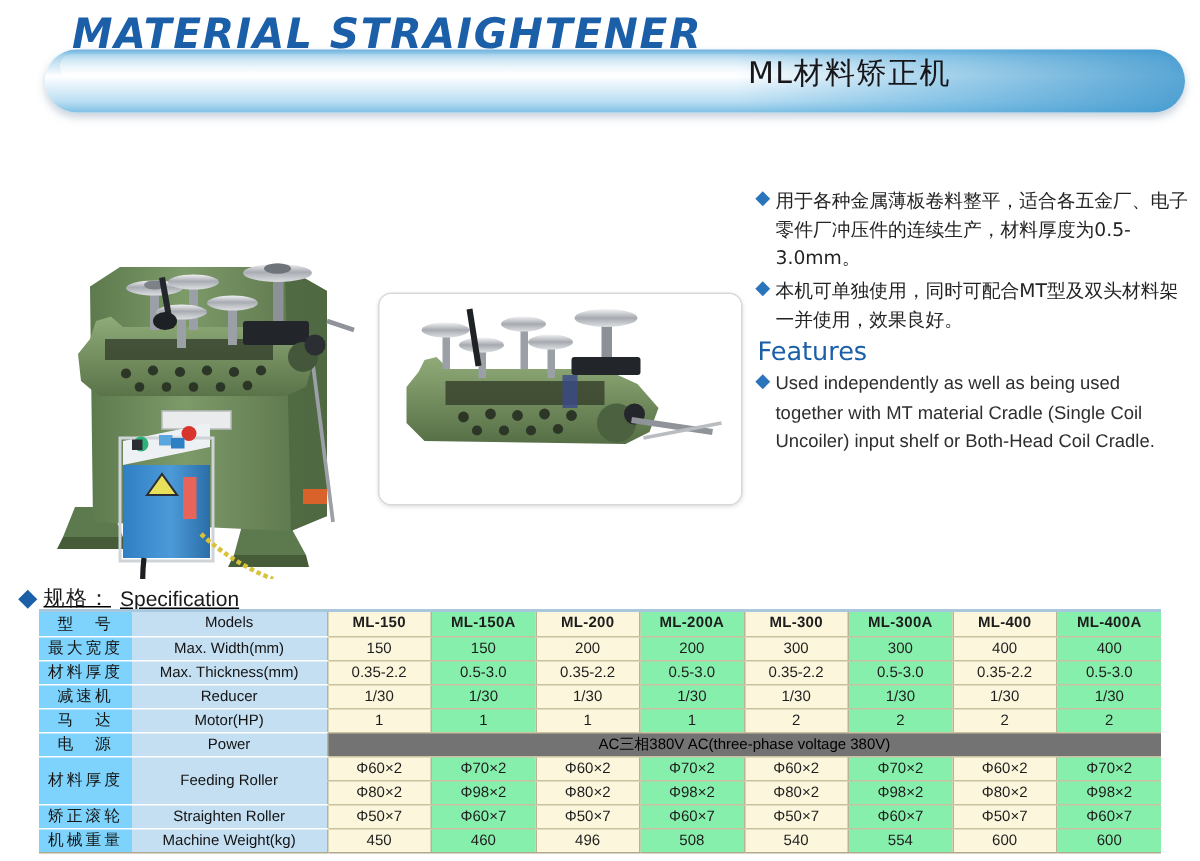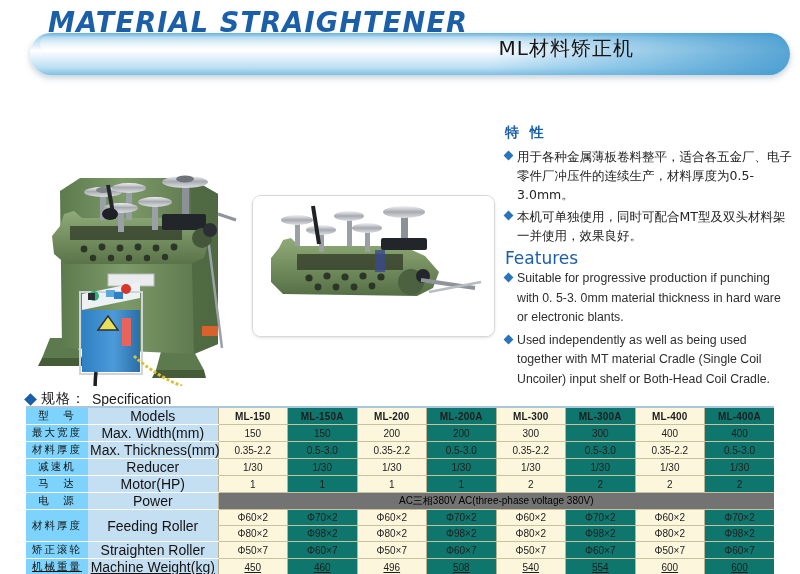--- a/index.html
+++ b/index.html
@@ -78,62 +78,62 @@
     font-size: 12.5px; line-height: 19px; color: #232323;
     font-family: "DejaVu Sans", sans-serif;
   }
   .b-en {
     font-size: 12.3px; line-height: 19.5px; color: #2e2e2e;
     font-family: "Liberation Sans", sans-serif;
   }
 
   
   .spec-label {
-    position: absolute; left: 26px; top: 390px;
-    display: flex; align-items: center; gap: 6px;
+    position: absolute; left: 14px; top: 390px;
+    display: flex; align-items: center; gap: 6px; text-decoration: underline;
   }
   .spec-label .dia2 { width: 9px; height: 9px; background:#1b5fa8; transform: rotate(45deg); }
   .spec-label .t-cn { font-size: 14px; color:#1a1a1a; letter-spacing:1px; font-family:"DejaVu Sans",sans-serif;}
   .spec-label .t-en { font-size: 14px; color:#1a1a1a; font-family:"Liberation Sans",sans-serif;}
 
   table.spec {
     position: absolute; left: 26px; top: 408px;
     width: 748px;
     border-collapse: collapse;
     table-layout: fixed;
     font-size: 10px;
   }
   table.spec td { height: 16px; padding: 0 2px; text-align: center; white-space: nowrap; }
   td.lab-cn {
     width: 62px; background:#7dd3fc; color:#141414; font-size:10.5px;
     letter-spacing: 2px; text-align:center;
     font-family:"DejaVu Sans",sans-serif;
     border-bottom: 1px solid #ffffff;
   }
   td.lab-en {
-    width: 130px; background:#c4def2; color:#141414; font-size:14px;
+    width: 130px; background:#c4def2; color:#141414; font-size:10px;
     text-align:left; padding-left:8px;
     font-family:"Liberation Sans",sans-serif;
     border-bottom: 1px solid #ffffff;
   }
   td.d {
     width: 69.5px; color:#1d1d1d; font-size:10px;
     border-bottom: 1px solid #c8c2a0;
     border-left: 1px solid #b9b394;
     font-family:"Liberation Sans",sans-serif;
   }
   td.odd  { background:#fbf6dc; }
-  td.even { background:#0f766e; }
+  td.even { background:#86efac; }
   td.hdr { font-weight: bold; letter-spacing:0.2px; }
   td.power {
     background:#737373; text-align:right; padding-right:10px; font-size:10px;
     border-bottom: 1px solid #c8c2a0; border-left:1px solid #b9b394;
     font-family:"Liberation Sans",sans-serif;
   }
-  table.spec tr.last td { border-bottom: 1px solid #b0aa8c; text-decoration: underline; }
+  table.spec tr.last td { border-bottom: 1px solid #b0aa8c; }
   .tbl-top-rule {
     position:absolute; left:26px; top:406px; width:748px; height:2px; background:#a9c8dc;
   }
 </style>
 </head>
 <body>
 
 <div id="page">
 
   <div class="main-title">MATERIAL STRAIGHTENER</div>
@@ -280,37 +280,32 @@
       <rect x="128" y="42" width="46" height="12" rx="2" fill="#22262b"></rect>
       <rect x="122" y="54" width="10" height="22" fill="#3a4a8a" opacity="0.8"></rect>
       <circle cx="158" cy="86" r="13" fill="#4c6140"></circle>
       <circle cx="170" cy="80" r="7" fill="#23262a"></circle>
       <path d="M168 84 L222 92" stroke="#8f949a" stroke-width="4" fill="none"></path>
       <path d="M176 96 L228 86" stroke="#b9bdc2" stroke-width="2.5" fill="none"></path>
     </svg>
   </div>
 
   <div class="spec-col">
-    <div class="sec-head-cn">特 性</div>
 
     <div class="bullet-row">
       <span class="dia"></span>
       <span class="b-cn">用于各种金属薄板卷料整平，适合各五金厂、电子零件厂冲压件的连续生产，材料厚度为0.5-3.0mm。</span>
     </div>
     <div class="bullet-row">
       <span class="dia"></span>
       <span class="b-cn">本机可单独使用，同时可配合MT型及双头材料架一并使用，效果良好。</span>
     </div>
 
     <div class="sec-head-en">Features</div>
 
-    <div class="bullet-row">
-      <span class="dia"></span>
-      <span class="b-en">Suitable for progressive production if punching with 0. 5-3. 0mm material thickness in hard ware or electronic blants.</span>
-    </div>
     <div class="bullet-row">
       <span class="dia"></span>
       <span class="b-en">Used independently as well as being used together with MT material Cradle (Single Coil Uncoiler) input shelf or Both-Head Coil Cradle.</span>
     </div>
   </div>
 
   <div class="spec-label">
     <span class="dia2"></span>
     <span class="t-cn">规格：</span>
     <span class="t-en">Specification</span>

